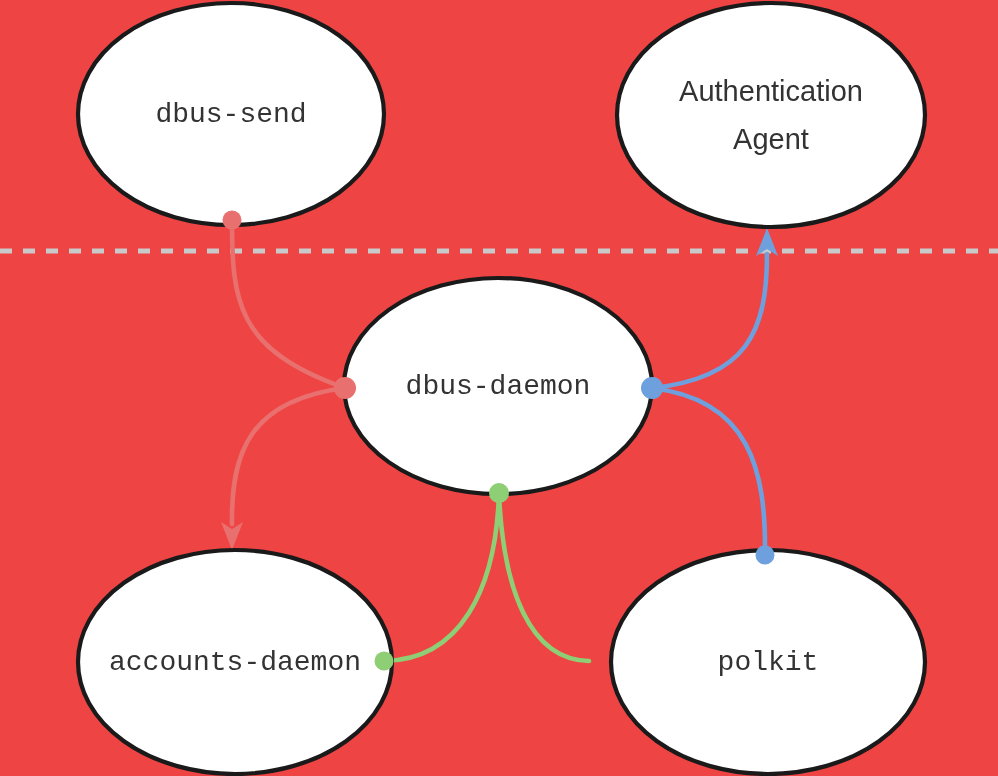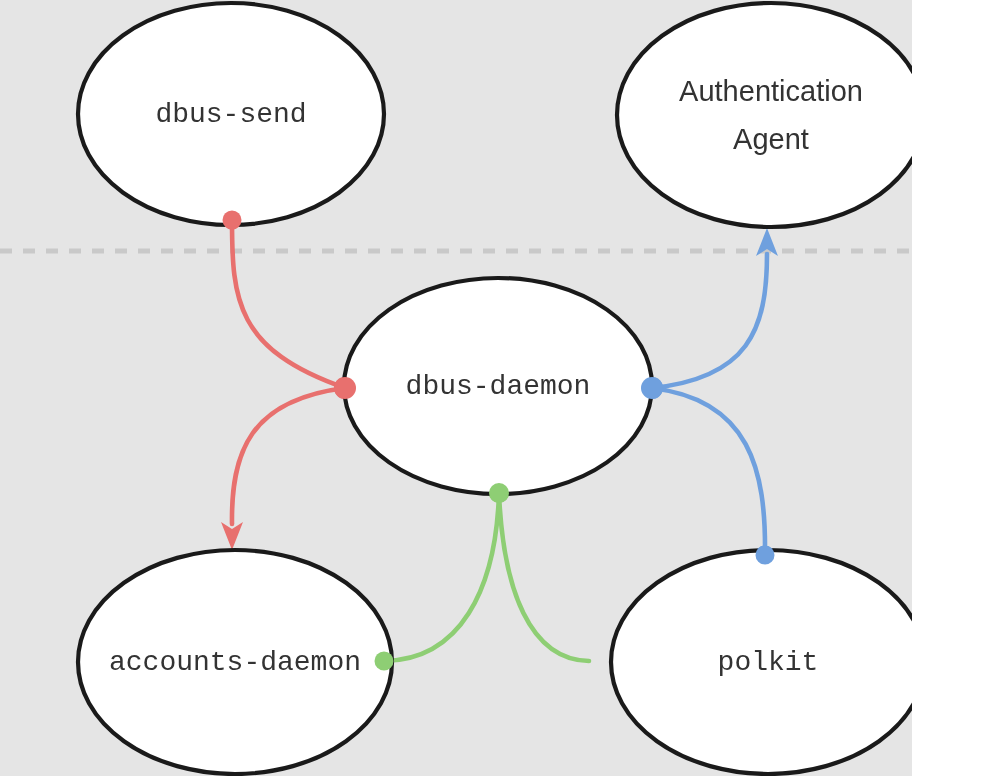--- a/index.html
+++ b/index.html
@@ -5,23 +5,23 @@
   html, body {
     margin: 0;
     padding: 0;
     background: #ffffff;
   }
   body {
     font-family: "Liberation Sans", sans-serif;
   }
   #canvas {
     position: relative;
-    width: 912px;
+    width: 998px;
     height: 776px;
-    background: #e5e5e5;
+    background: #ef4444;
     overflow: hidden;
   }
   #diagram-svg {
     position: absolute;
     top: 0;
     left: 0;
     width: 998px;
     height: 776px;
     display: block;
   }

